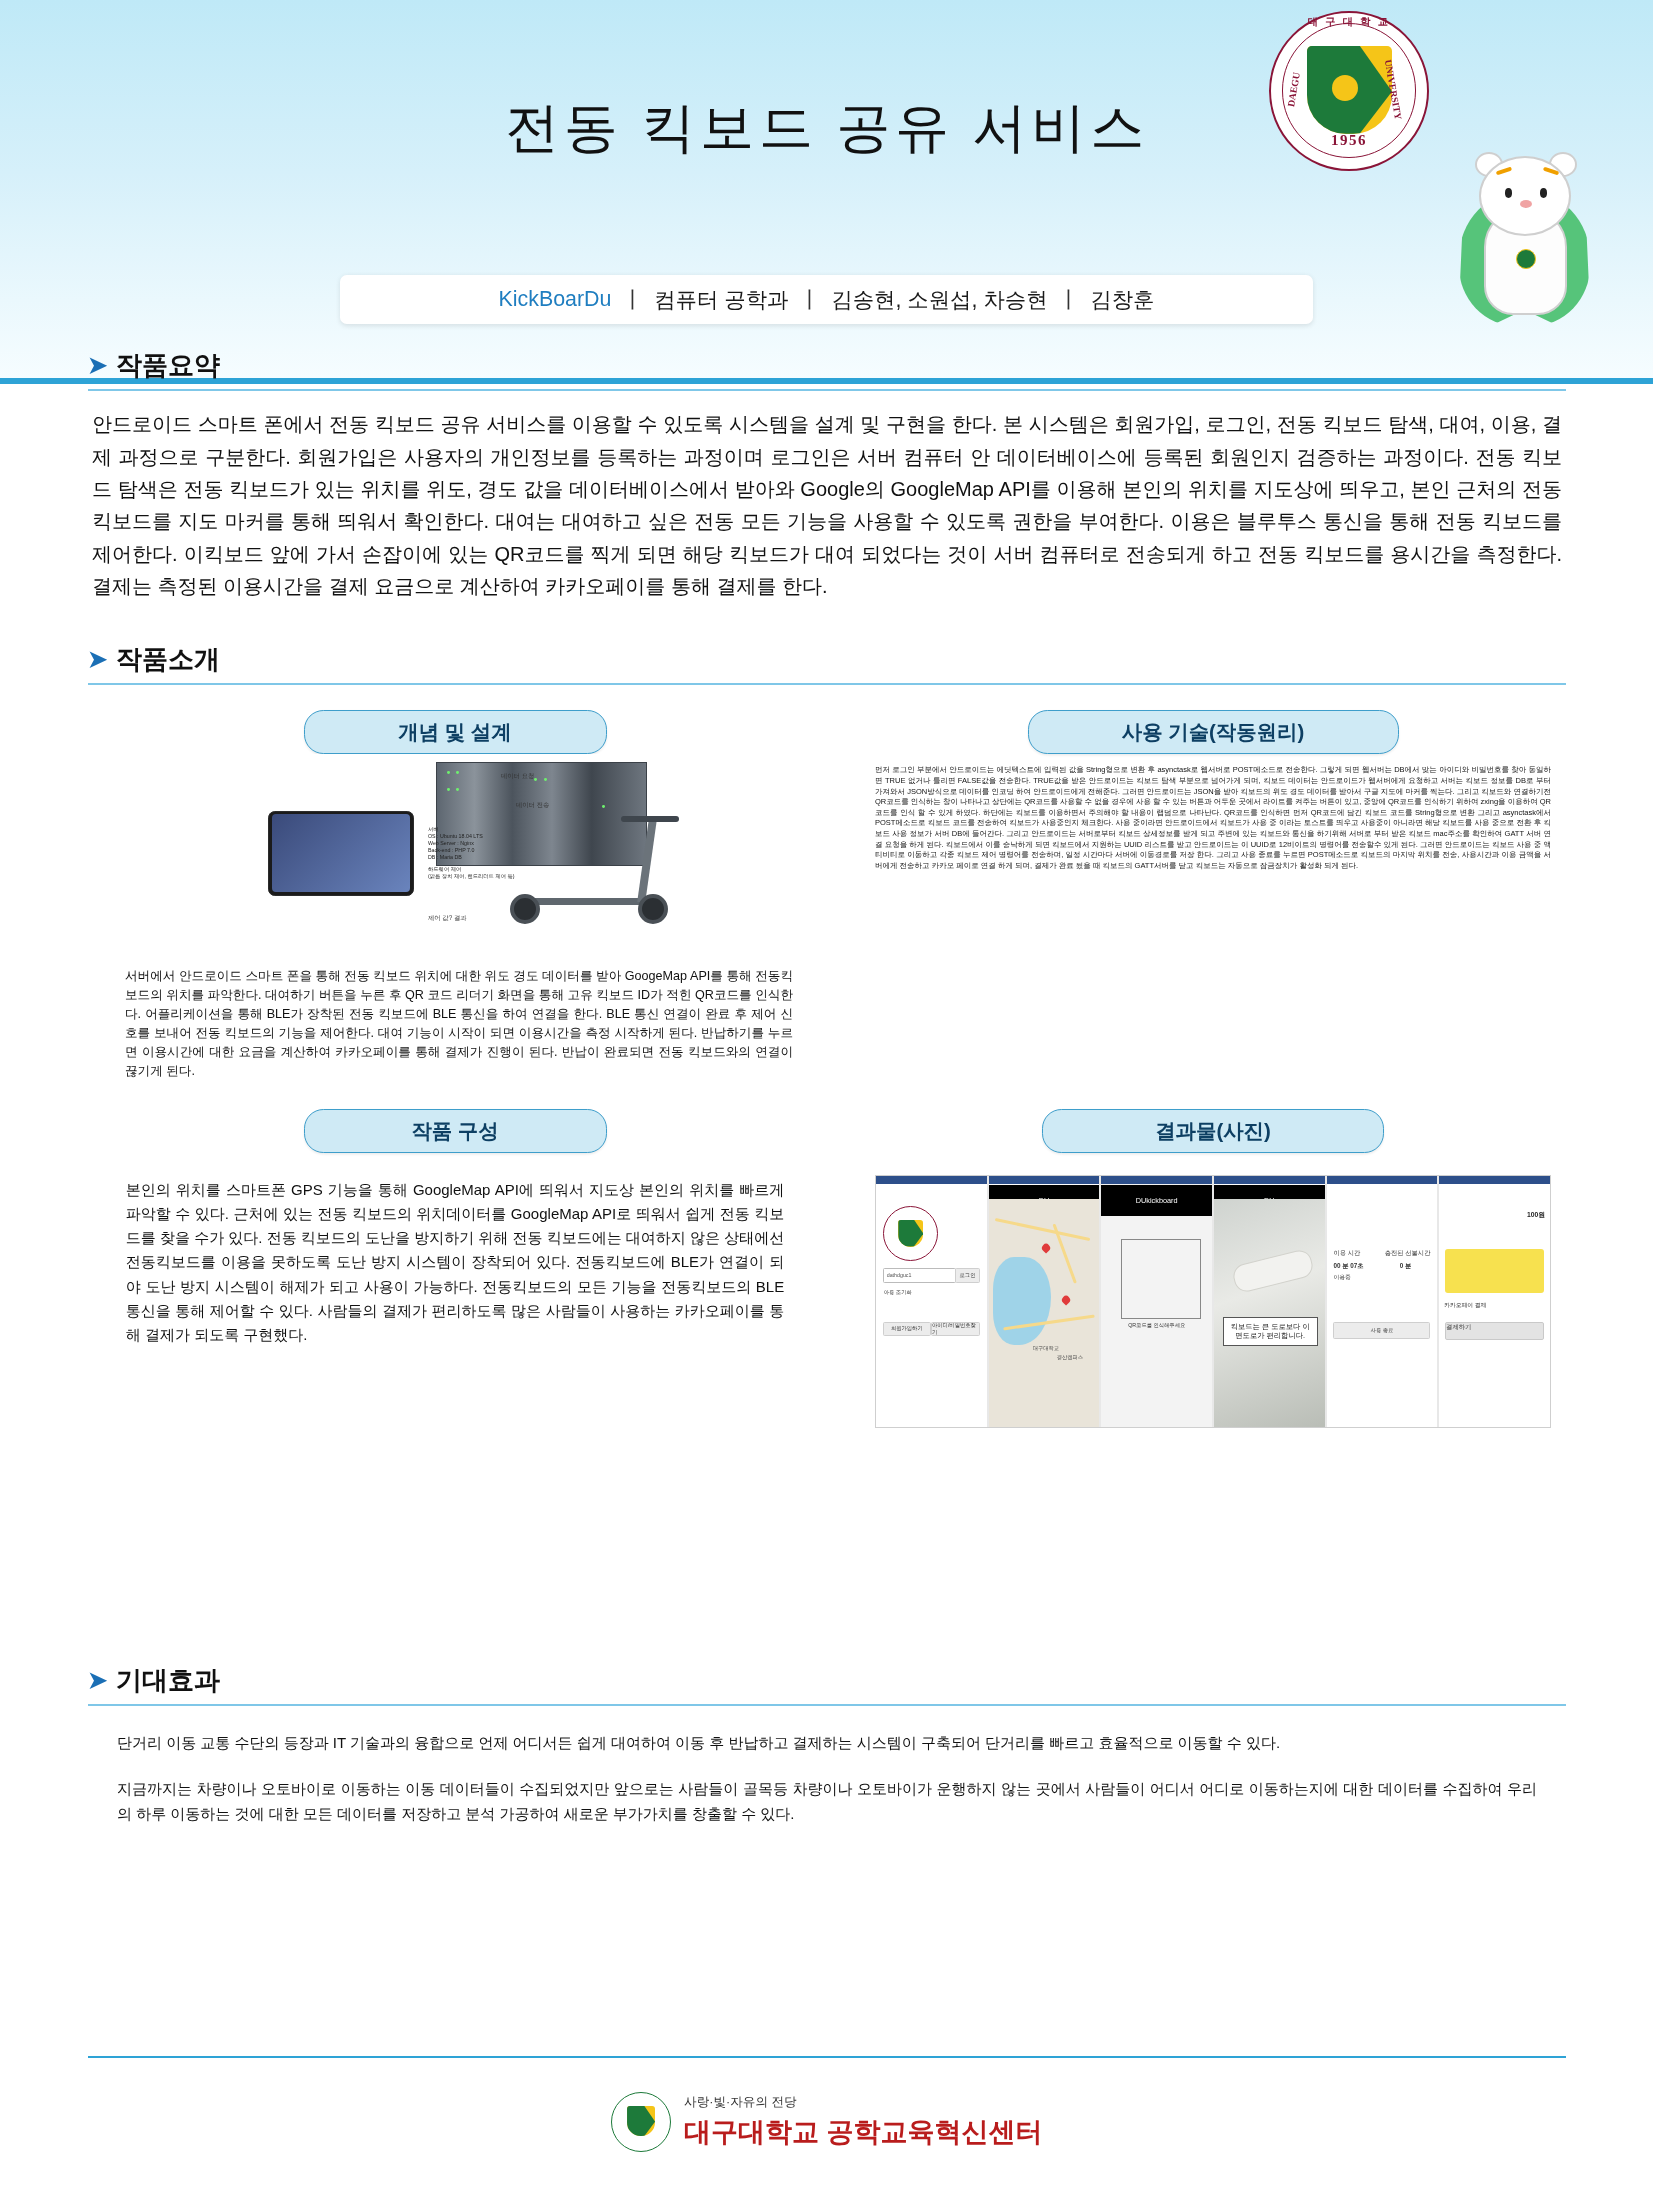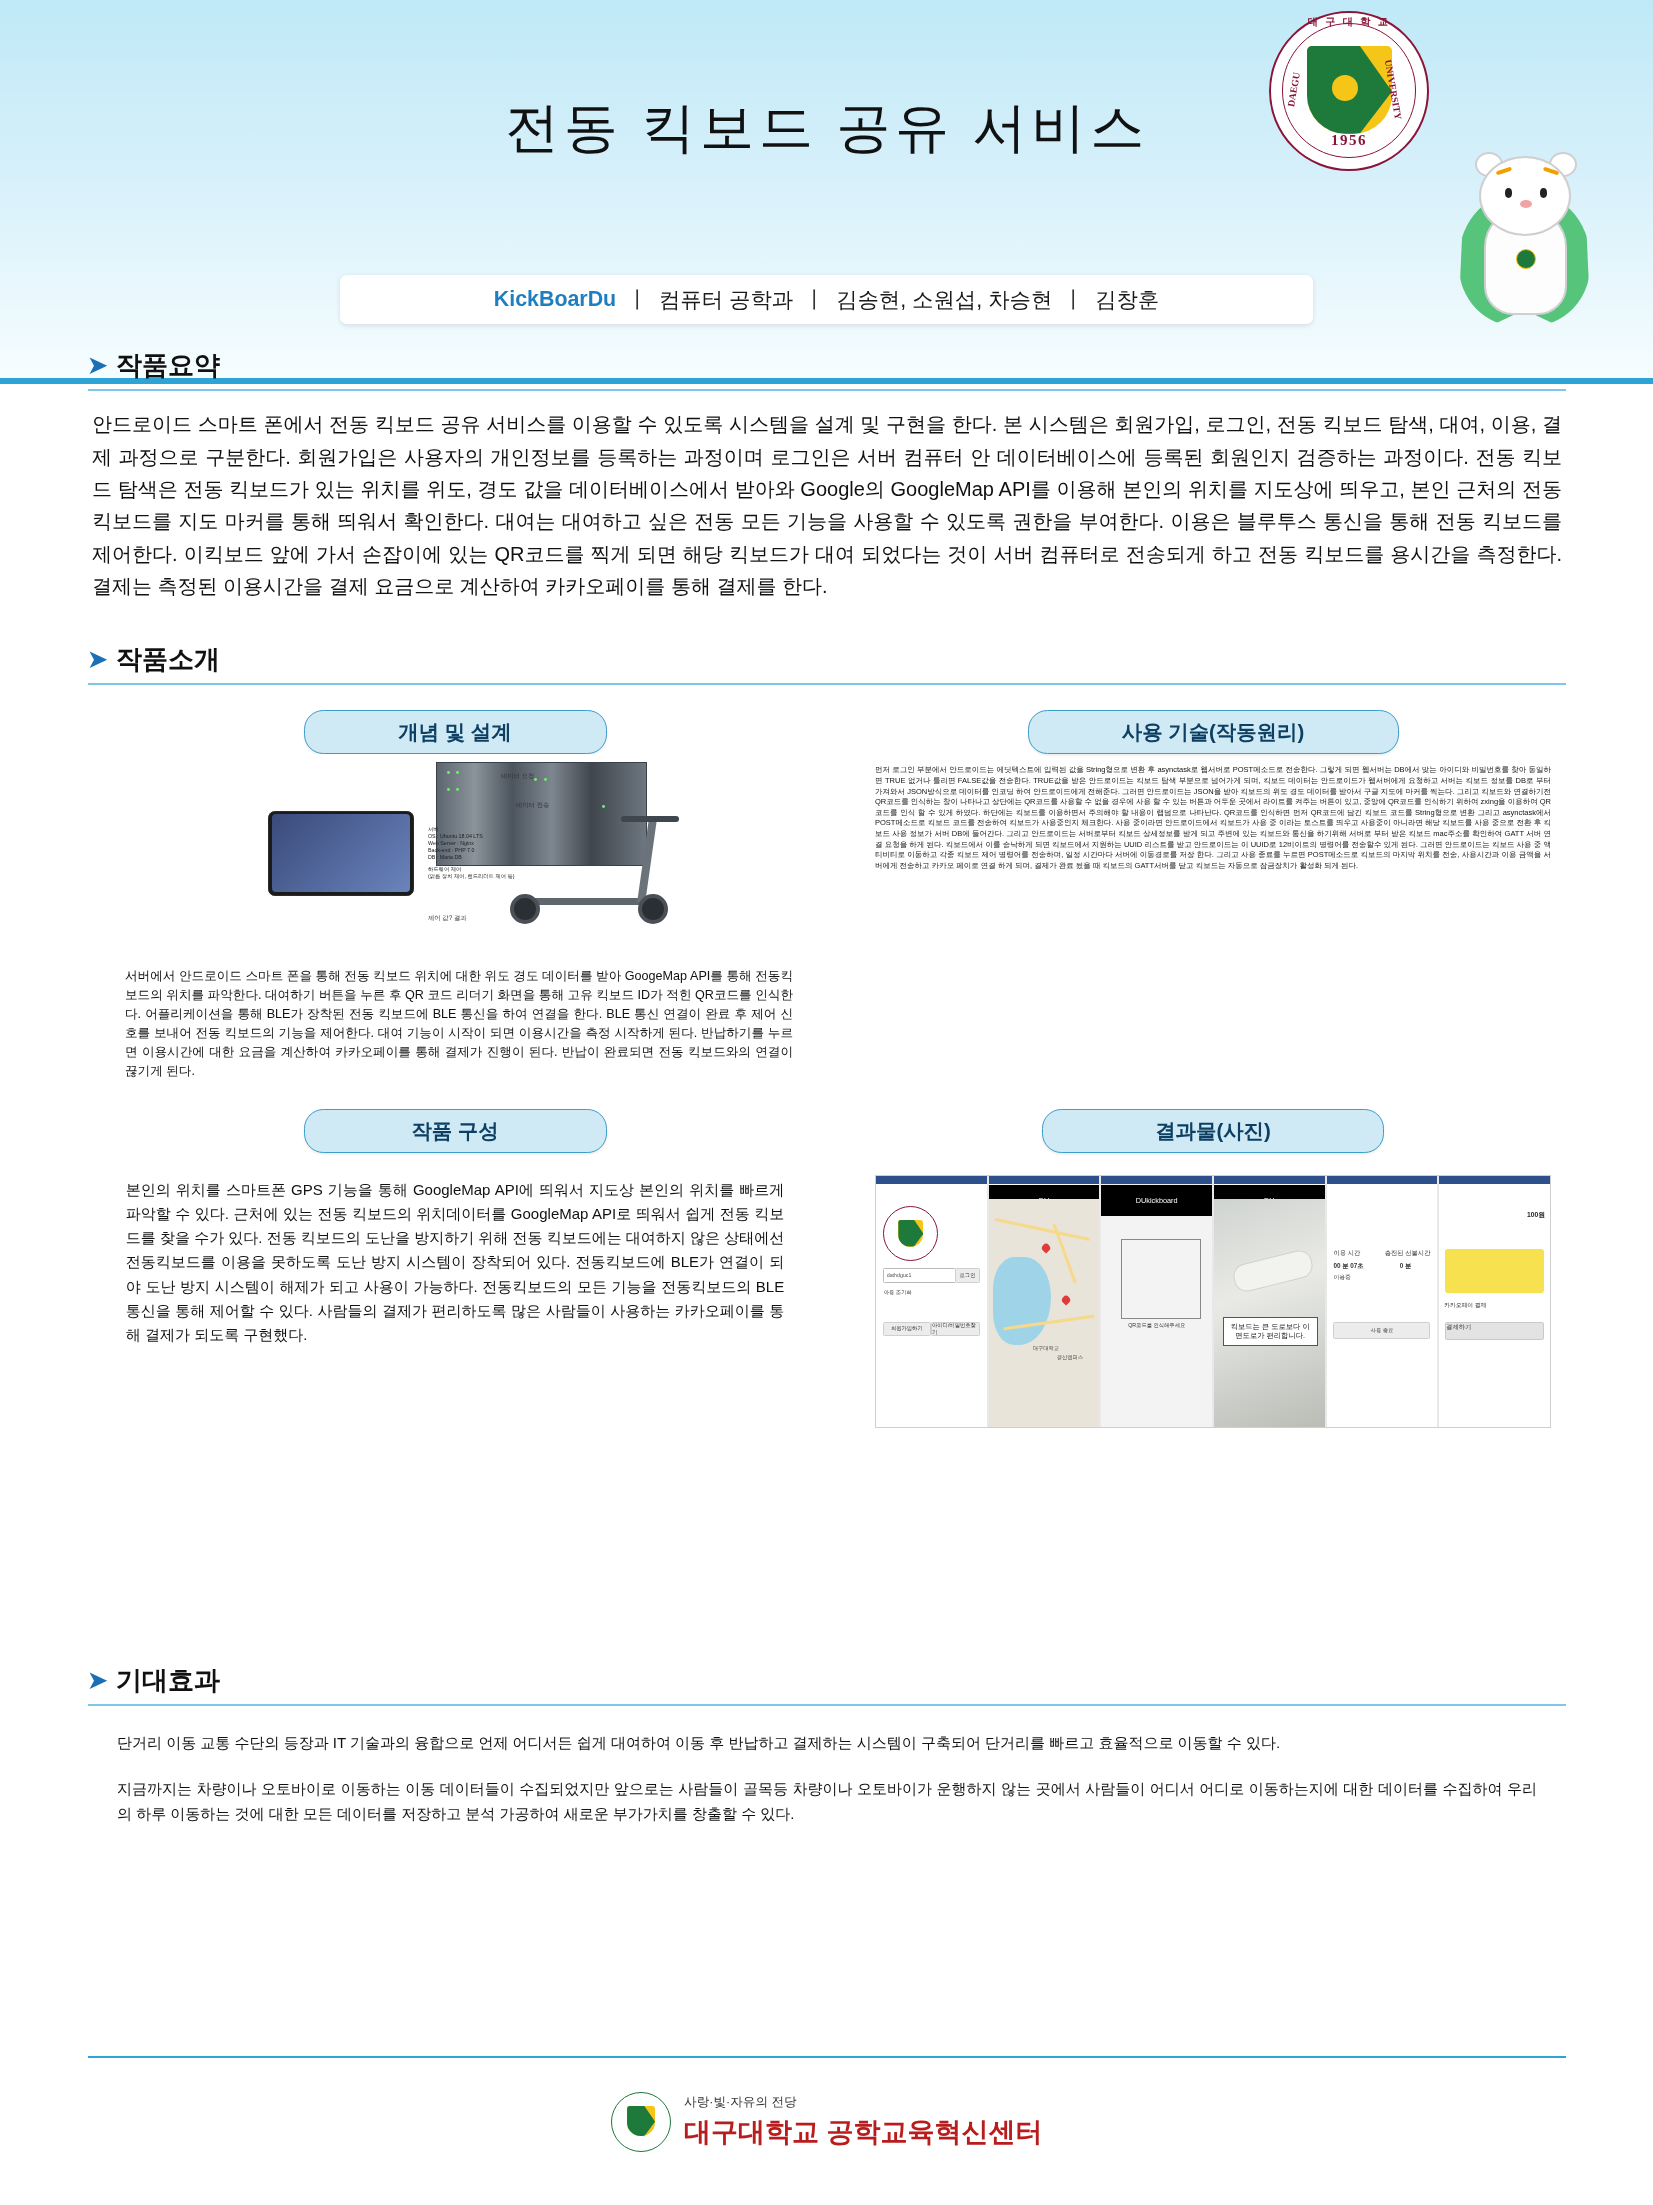--- a/index.html
+++ b/index.html
@@ -50,21 +50,21 @@
     height: 49px;
     background: #ffffff;
     border-radius: 6.8px;
     box-shadow: 0 1.9px 4.9px rgba(0,0,0,0.10);
     display: flex;
     align-items: center;
     justify-content: center;
     gap: 10.7px;
     font-size: 21.4px;
   }
-  .authors-bar .team { color: #1f7ec0; font-weight: 700; text-align: center; }
+  .authors-bar .team { color: #1f7ec0; font-weight: 400; text-align: center; }
   .authors-bar .sep { color: #333; font-weight: 400; }
   .authors-bar .dept,
   .authors-bar .members,
   .authors-bar .advisor { color: #1a1a1a; }
 
   
   .emblem {
     position: absolute;
     top: 10.7px;
     left: 1269px;

